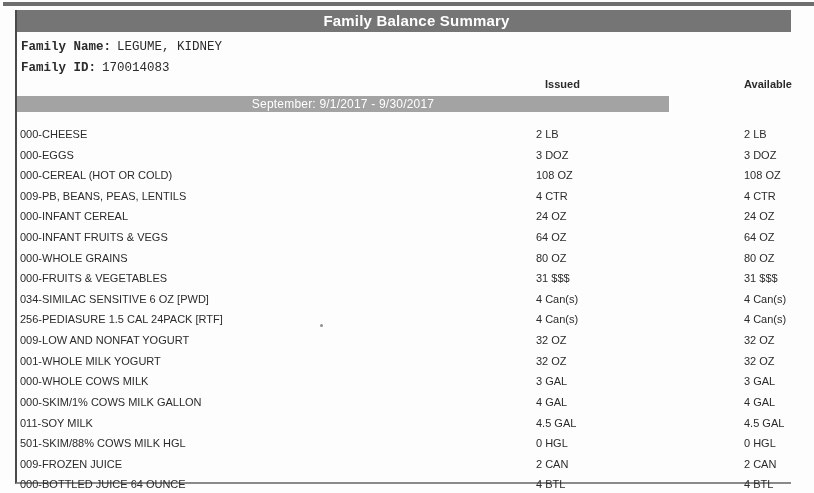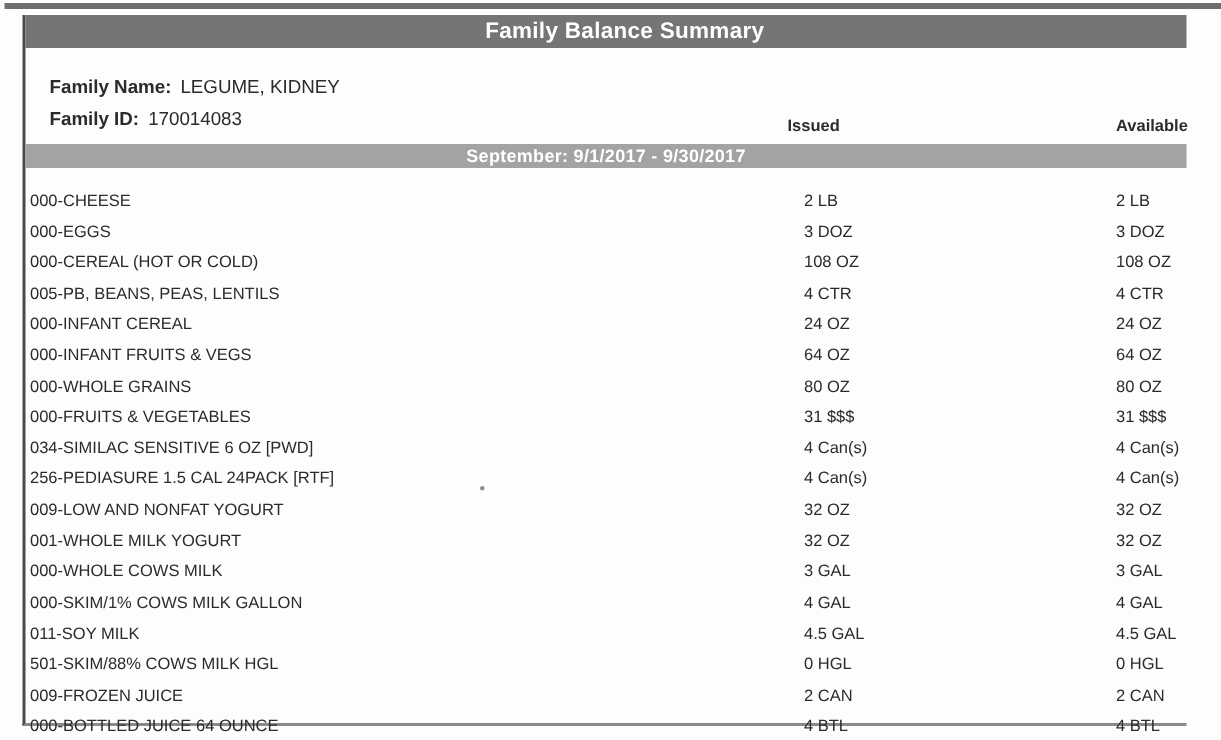--- a/index.html
+++ b/index.html
@@ -30,39 +30,39 @@
     height: 22px;
     background: var(--title-bar, #757575);
     color: #ffffff;
     font-weight: bold;
     font-size: 15px;
     line-height: 22px;
     text-align: center;
     letter-spacing: 0.2px;
     padding-left: 25px;
   }
-  .family-block { margin-top: 16px; padding-left: 16px; }
+  .family-block { margin-top: 5px; padding-left: 4px; font-family: Liberation Mono, monospace; }
   .family-line { height: 21px; line-height: 21px; font-size: 12.5px; white-space: nowrap; }
   .family-line .lbl { font-weight: bold; margin-right: 6px; }
   .col-headers {
     position: absolute;
     left: 0; top: 68px;
     width: 774px; height: 16px;
     font-weight: bold;
     font-size: 11px;
   }
-  .col-issued   { position: absolute; left: 508px; }
+  .col-issued   { position: absolute; left: 528px; }
   .col-available{ position: absolute; left: 727px; }
   .period-bar {
     position: absolute;
     left: 0; top: 86px;
-    width: 774px; height: 16px;
+    width: 652px; height: 16px;
     background: var(--period-bar, #a3a3a3);
     color: #ffffff;
-    font-weight: bold;
+    font-weight: normal;
     font-size: 12px;
     line-height: 16px;
     text-align: center;
     letter-spacing: 0.2px;
   }
   .table-body {
     position: absolute;
     left: 0; top: 102px;
     width: 774px;
   }
@@ -127,21 +127,21 @@
     <span class="cell available">3 DOZ</span>
   </div>
 
   <div class="row">
     <span class="cell item">000-CEREAL (HOT OR COLD)</span>
     <span class="cell issued">108 OZ</span>
     <span class="cell available">108 OZ</span>
   </div>
 
   <div class="row">
-    <span class="cell item">005-PB, BEANS, PEAS, LENTILS</span>
+    <span class="cell item">009-PB, BEANS, PEAS, LENTILS</span>
     <span class="cell issued">4 CTR</span>
     <span class="cell available">4 CTR</span>
   </div>
 
   <div class="row">
     <span class="cell item">000-INFANT CEREAL</span>
     <span class="cell issued">24 OZ</span>
     <span class="cell available">24 OZ</span>
   </div>
 

